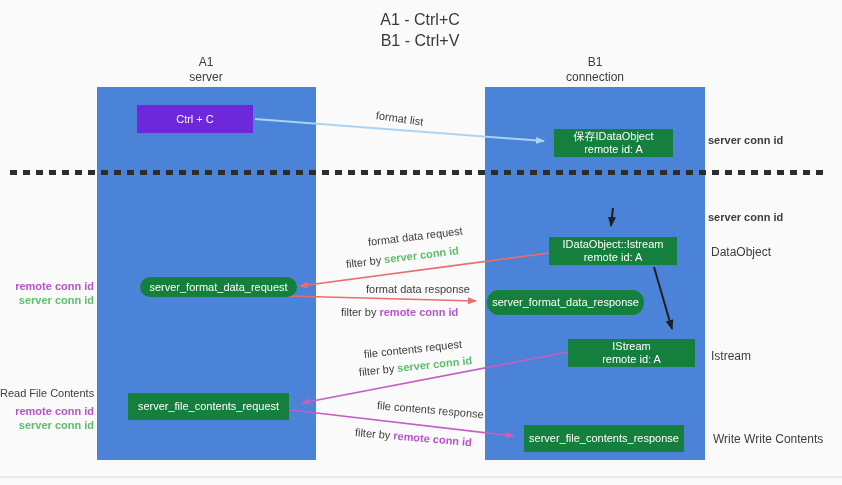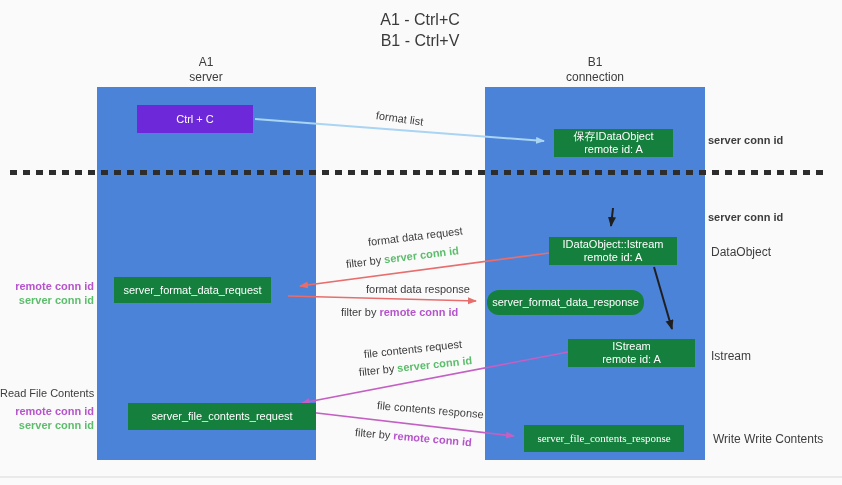--- a/index.html
+++ b/index.html
@@ -106,38 +106,38 @@
     <div>保存IDataObject</div>
     <div>remote id: A</div>
   </div>
 
 
   <div class="abs node orange-box" style="left:549px;top:237px;width:128px;height:28px;">
     <div>IDataObject::Istream</div>
     <div>remote id: A</div>
   </div>
 
-  <div class="abs node orange-box" style="left:114px;top:277px;width:157px;height:26px;">
+  <div class="abs node orange-box" style="left:140px;top:277px;width:157px;height:20px;border-radius:12px;">
     <div>server_format_data_request</div>
   </div>
 
   <div class="abs node orange-box" style="left:487px;top:290px;width:157px;height:25px;border-radius:12px;">
     <div>server_format_data_response</div>
   </div>
 
   <div class="abs node orange-box" style="left:568px;top:339px;width:127px;height:28px;">
     <div>IStream</div>
     <div>remote id: A</div>
   </div>
 
-  <div class="abs node orange-box" style="left:128px;top:393px;width:188px;height:27px;margin-top:10px;">
+  <div class="abs node orange-box" style="left:128px;top:393px;width:161px;height:27px;">
     <div>server_file_contents_request</div>
   </div>
 
-  <div class="abs node orange-box" style="left:524px;top:425px;width:160px;height:27px;font-family:Liberation Serif, serif;">
+  <div class="abs node orange-box" style="left:524px;top:425px;width:160px;height:27px;">
     <div>server_file_contents_response</div>
   </div>
 
   <div class="abs flow-label" style="left:376px;top:109px;transform:rotate(8deg);">format list</div>
 
   <div class="abs flow-label" style="left:368px;top:236px;transform:rotate(-7deg);">format data request</div>
 
   <div class="abs flow-label" style="left:346px;top:258px;transform:rotate(-7deg);">
     <span>filter by</span><span class="sep conn-green">server conn id</span>
   </div>

